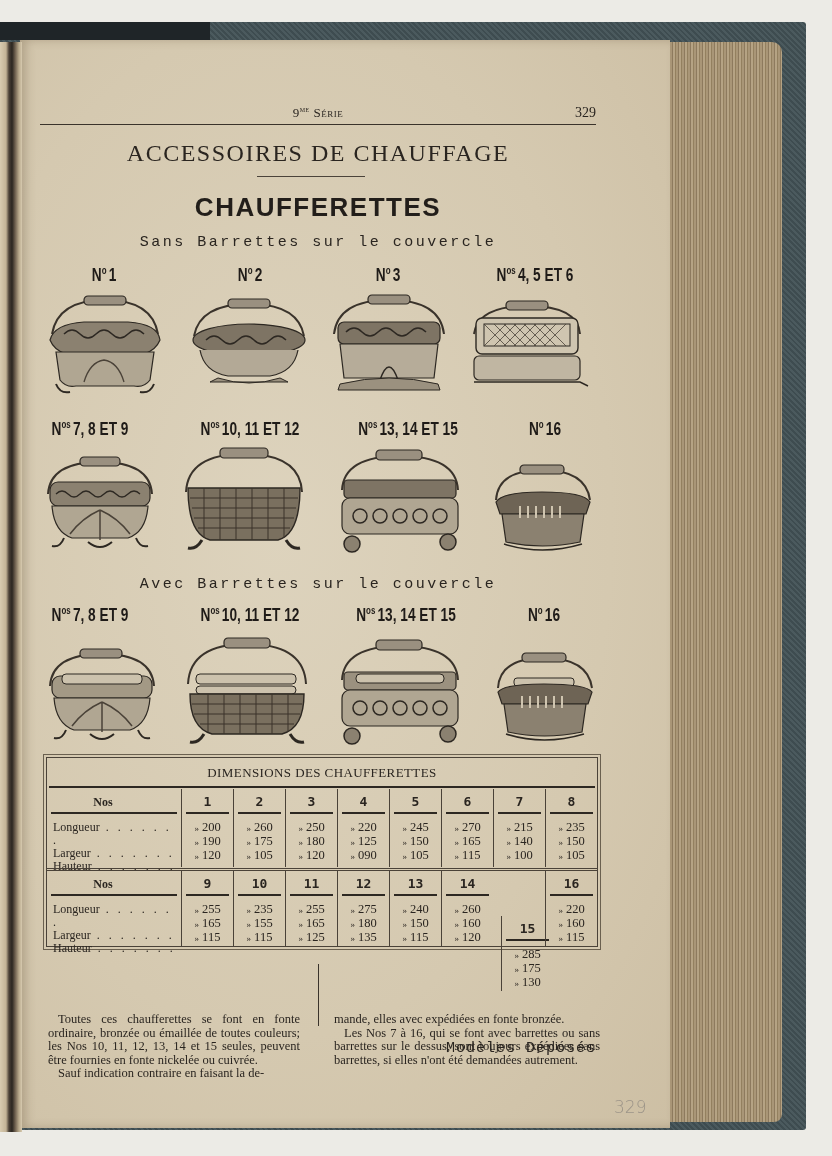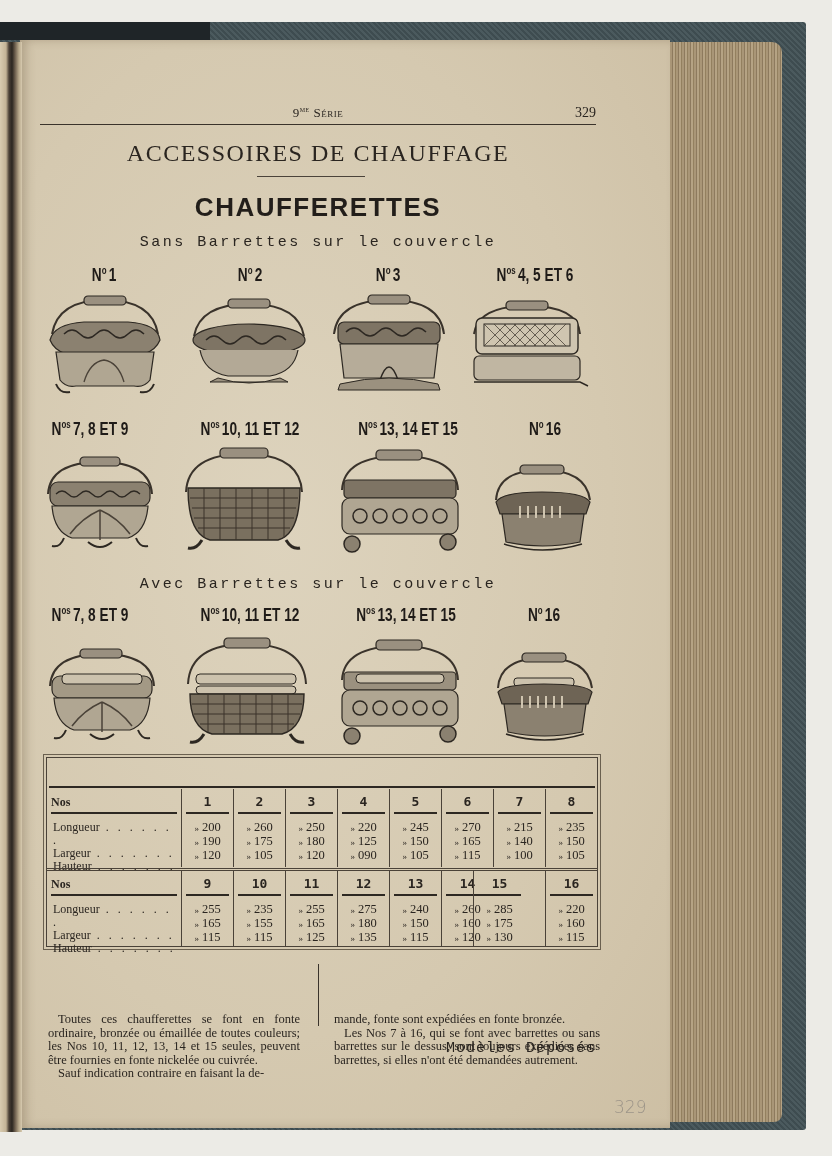--- a/index.html
+++ b/index.html
@@ -85,21 +85,21 @@
     .dim-block { position: absolute; left: 0; right: 0; height: 78px; }
     .dim-block.b1 { top: 31px; }
     .dim-block.b2 { top: 110px; border-top: 3px double #4a4238; }
     .dim-cell { position: absolute; top: 0; height: 100%; border-left: 1px solid #4a4238; }
     .dim-cell.first { border-left: none; }
     .dim-head {
       position: absolute; left: 4px; right: 4px; top: 3px; height: 22px; text-align: center;
       font-family: "DejaVu Sans Mono", monospace; font-weight: bold; font-size: 13px;
       border-bottom: 2px solid #2d2822; line-height: 20px;
     }
-    .dim-head.nos { font-family: "Liberation Serif", serif; font-size: 12px; text-align: left; padding-right: 22px; }
+    .dim-head.nos { font-family: "Liberation Serif", serif; font-size: 12px; text-align: center; padding-right: 22px; }
     .dim-labels { position: absolute; left: 6px; top: 32px; line-height: 13px; font-size: 12px; }
     .dim-labels .dots { letter-spacing: 3px; }
     .dim-vals { position: absolute; left: 0; right: 0; top: 32px; text-align: center; line-height: 13px; font-size: 12.5px; }
     .dim-vals .q { font-size: 9px; margin-right: 3px; }
 
     
     .notes {
       position: absolute; top: 1013px; font-size: 12.5px; line-height: 13.5px; text-align: justify; color: #2a2520;
     }
     .notes p { text-indent: 10px; }
@@ -286,20 +286,21 @@
   <path d="M4 38 Q6 8 50 8 Q94 8 98 38" fill="none" stroke="#3a332b" stroke-width="2"></path>
   <rect x="28" y="3" width="44" height="9" rx="4" fill="#9a9080" stroke="#2d2822" stroke-width="1.2"></rect>
   <rect x="20" y="28" width="60" height="8" rx="3" fill="#ccc2ad" stroke="#2d2822"></rect>
   <path d="M4 42 Q10 34 50 34 Q92 34 98 42 L94 54 L8 54Z" fill="#6e6455" stroke="#2d2822" stroke-width="1.2"></path>
   <path d="M10 54 L92 54 L88 82 Q50 90 14 82Z" fill="#8b8170" stroke="#2d2822" stroke-width="1.2"></path>
   <path d="M28 46 V58 M36 46 V58 M44 46 V58 M52 46 V58 M60 46 V58 M68 46 V58" stroke="#cfc5b0" stroke-width="2"></path>
   <path d="M12 84 Q50 96 90 84" stroke="#2d2822" stroke-width="1.5" fill="none"></path>
 </svg>
 
 <div class="dim-table">
+  <div class="dim-caption">DIMENSIONS DES CHAUFFERETTES</div>
   <div class="dim-caption-rule"></div>
 
   <div class="dim-block b1">
     <div class="dim-cell first" style="left:0; width:134px;">
       <div class="dim-head nos">Nos</div>
       <div class="dim-labels">
         <div><span>Longueur</span><span class="dots"> . . . . . . .</span></div>
         <div><span>Largeur</span><span class="dots">  . . . . . . .</span></div>
         <div><span>Hauteur</span><span class="dots">  . . . . . . .</span></div>
       </div>
@@ -420,21 +421,21 @@
         </div>
     </div>
     <div class="dim-cell" style="left:394px; width:52px;">
       <div class="dim-head">14</div>
       <div class="dim-vals">
           <div><span class="q">»</span><span>260</span></div>
           <div><span class="q">»</span><span>160</span></div>
           <div><span class="q">»</span><span>120</span></div>
         </div>
     </div>
-    <div class="dim-cell" style="left:426px; width:52px;">
+    <div class="dim-cell" style="left:454px; width:52px;margin-top:45px;">
       <div class="dim-head">15</div>
       <div class="dim-vals">
           <div><span class="q">»</span><span>285</span></div>
           <div><span class="q">»</span><span>175</span></div>
           <div><span class="q">»</span><span>130</span></div>
         </div>
     </div>
     <div class="dim-cell" style="left:498px; width:52px;">
       <div class="dim-head">16</div>
       <div class="dim-vals">
@@ -445,18 +446,18 @@
     </div>
   </div>
 </div>
 
 <div class="notes" style="left:48px; width:252px;">
   <p>Toutes ces chaufferettes se font en fonte ordinaire, bronzée ou émaillée de toutes couleurs; les Nos 10, 11, 12, 13, 14 et 15 seules, peuvent être fournies en fonte nickelée ou cuivrée.</p>
   <p>Sauf indication contraire en faisant la de-</p>
 </div>
 <div class="col-sep"></div>
 <div class="notes" style="left:334px; width:266px;">
-  <p style="text-indent:0">mande, fonte sont expédiées en fonte bronzée.</p>
+  <p style="text-indent:0">mande, elles avec expédiées en fonte bronzée.</p>
   <p>Les Nos 7 à 16, qui se font avec barrettes ou sans barrettes sur le dessus, sont toujours expédiées sans barrettes, si elles n'ont été demandées autrement.</p>
 </div>
 
 <div class="deposes">Modèles Déposés</div>
 <div class="pencil">329</div>
 
 </body></html>

